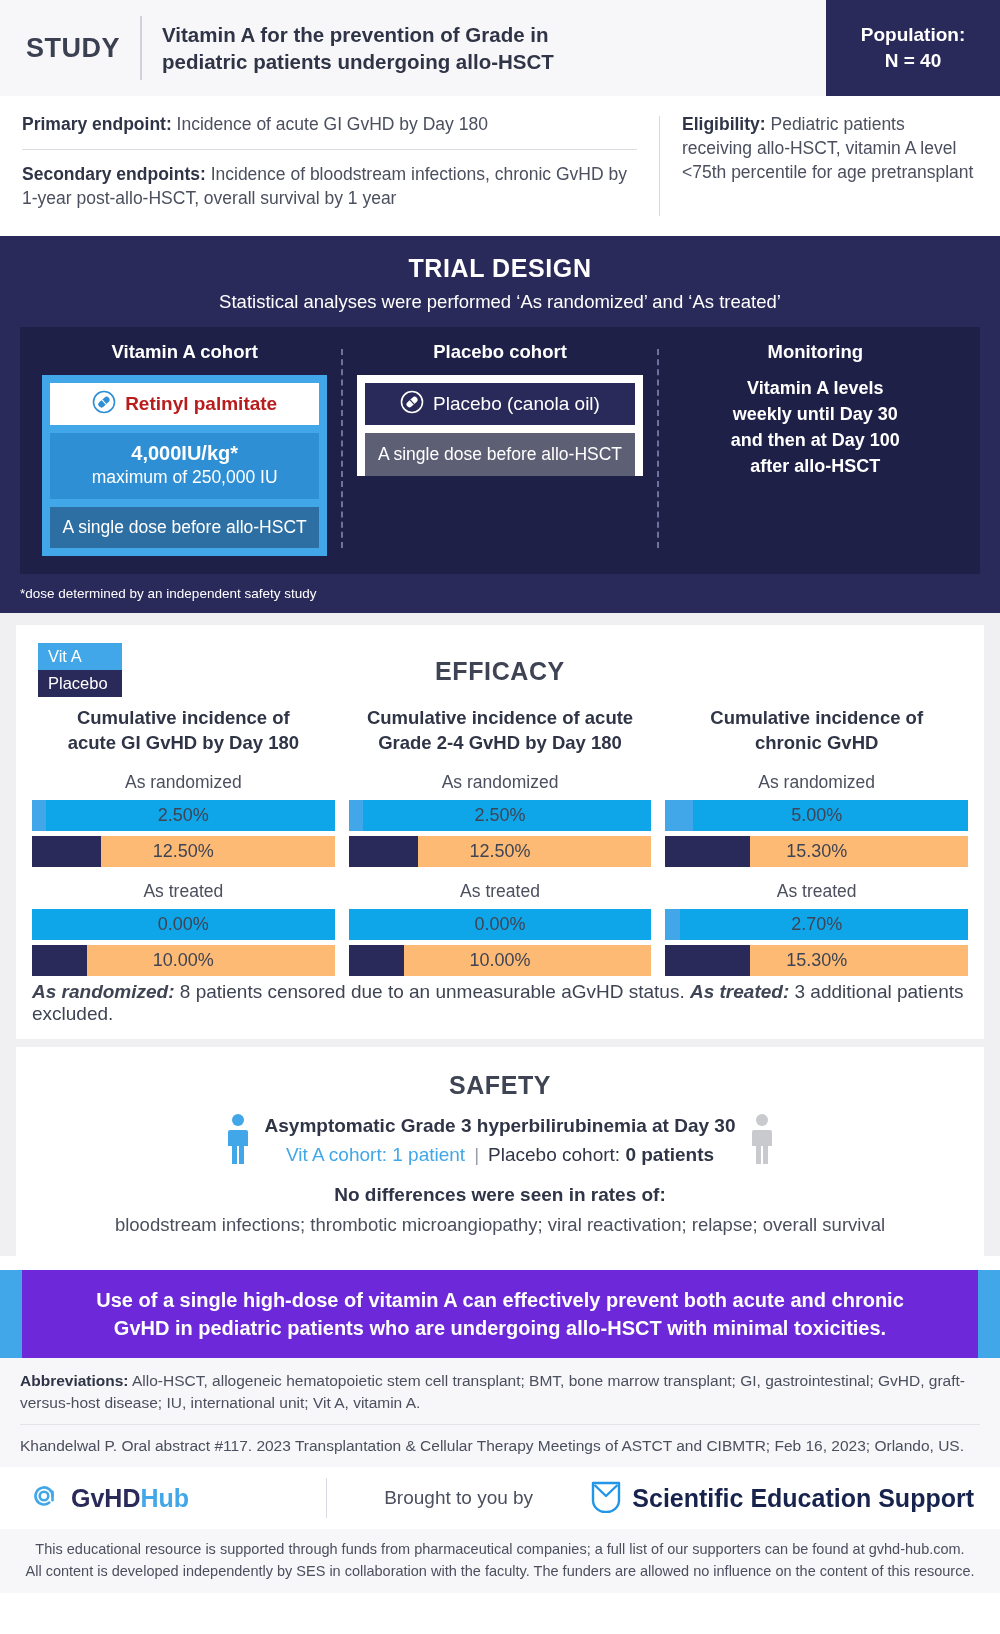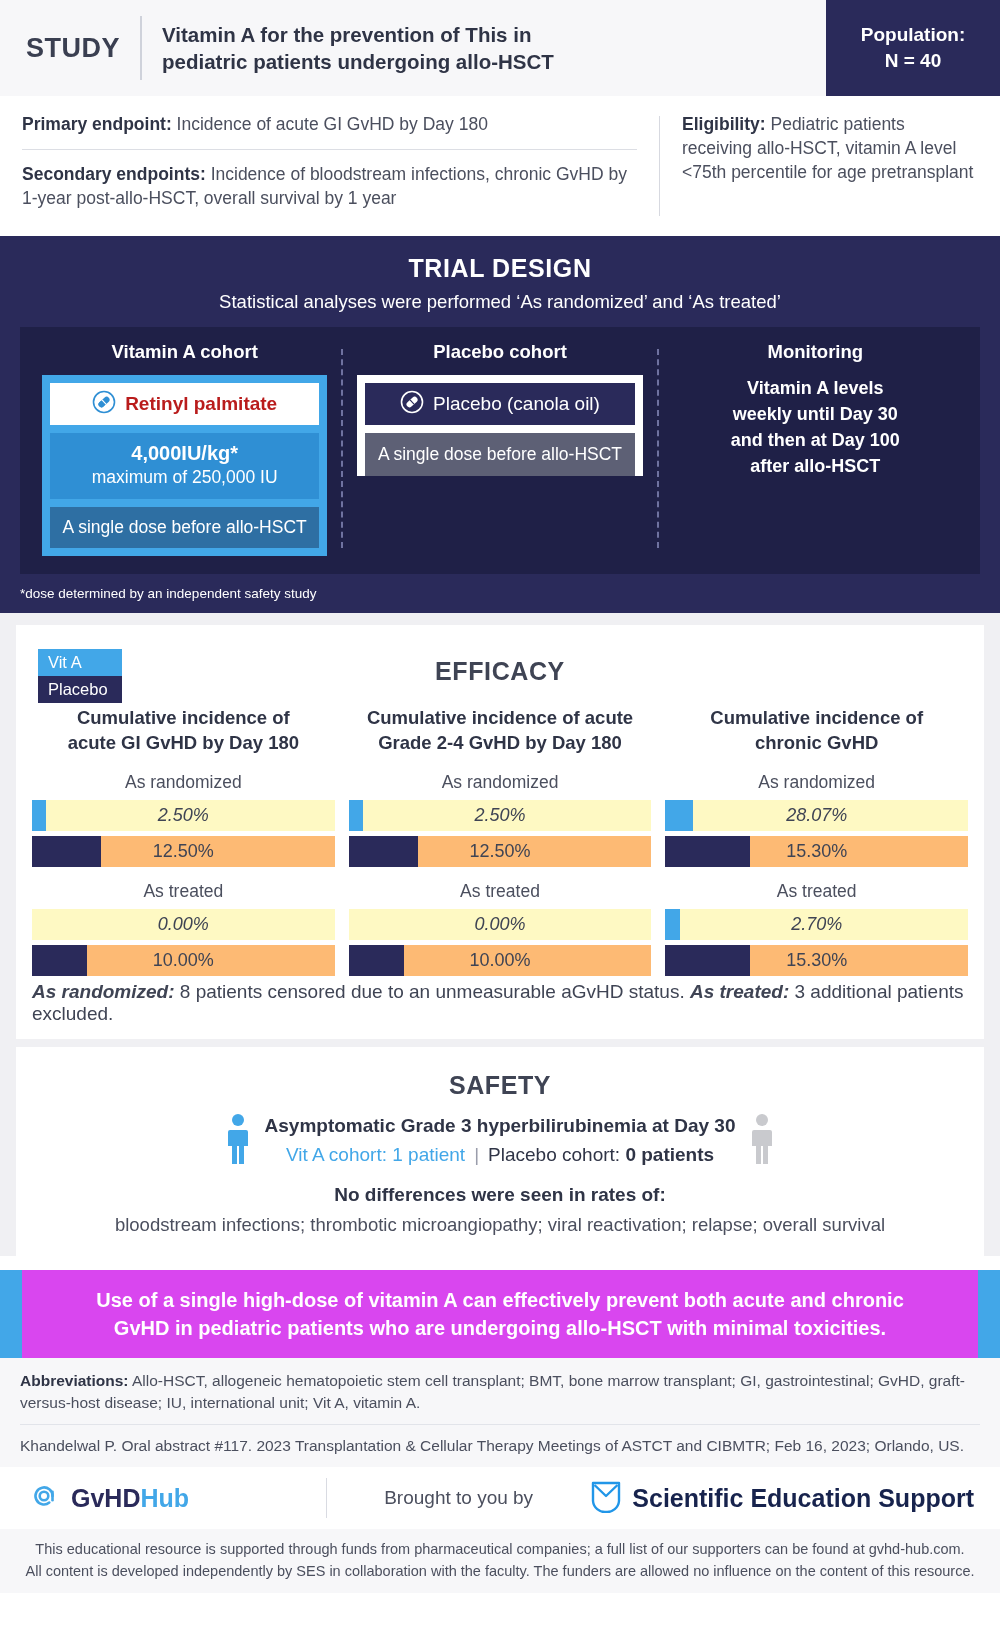--- a/index.html
+++ b/index.html
@@ -202,21 +202,21 @@
     margin: 14px 0 7px 0;
   }
   .bar {
     position: relative;
     height: 31px;
     margin-bottom: 5px;
     display: flex;
     align-items: center;
     justify-content: center;
   }
-  .bar.vita { background: #fef9c3; font-style: italic; }
+  .bar.vita { background: #0ea5e9; }
   .bar.pbo  { background: #fdba74; }
   .bar-fill {
     position: absolute;
     left: 0; top: 0; bottom: 0;
   }
   .bar.vita .bar-fill { background: #42a7e8; }
   .bar.pbo  .bar-fill { background: #2a2a5a; }
   .bar-val {
     position: relative;
     font-size: 18px;
@@ -269,21 +269,21 @@
 
   
   .conclusion-wrap {
     display: flex;
     margin-top: 14px;
     height: 88px;
   }
   .concl-strip { width: 22px; background: #42a7e8; }
   .concl-body {
     flex: 1;
-    background: #d946ef;
+    background: #6d28d9;
     color: #ffffff;
     display: flex;
     flex-direction: column;
     align-items: center;
     justify-content: center;
     text-align: left;
     font-size: 20px;
     font-weight: bold;
     line-height: 1.4;
     padding: 0 18px;
@@ -328,21 +328,21 @@
   }
 </style>
 </head>
 <body>
 
 <div class="header">
   <div class="header-left">
     <div class="study-label">STUDY</div>
     <div class="header-divider"></div>
     <div>
-      <div class="study-title">Vitamin A for the prevention of This in</div>
+      <div class="study-title">Vitamin A for the prevention of Grade in</div>
       <div class="study-title">pediatric patients undergoing allo-HSCT</div>
     </div>
   </div>
   <div class="population-box">
     <div>Population:</div>
     <div>N = 40</div>
   </div>
 </div>
 
 <div class="endpoints">
@@ -425,21 +425,21 @@
         <div>after allo-HSCT</div>
       </div>
     </div>
 
   </div>
 
   <div class="trial-foot">*dose determined by an independent safety study</div>
 </div>
 
 <div style="position:relative;background:#f0f0f3;padding-top:6px;">
-  <div class="legend" style="top:36px;">
+  <div class="legend" style="top:30px;">
     <div class="legend-vita">Vit A</div>
     <div class="legend-pbo">Placebo</div>
   </div>
 
   <div class="panel">
     <div class="efficacy-title">EFFICACY</div>
     <div class="cols" id="efficacy-cols">
         <div class="col">
           <div class="col-title">
             <div>Cumulative incidence of</div>
@@ -489,21 +489,21 @@
           </div>
         </div>
         <div class="col">
           <div class="col-title">
             <div>Cumulative incidence of</div>
             <div>chronic GvHD</div>
           </div>
           <div class="grp-label">As randomized</div>
           <div class="bar vita">
             <div class="bar-fill" style="width: 9.15033%;"></div>
-            <span class="bar-val">28.07%</span>
+            <span class="bar-val">5.00%</span>
           </div>
           <div class="bar pbo">
             <div class="bar-fill" style="width: 28%;"></div>
             <span class="bar-val">15.30%</span>
           </div>
           <div class="grp-label">As treated</div>
           <div class="bar vita">
             <div class="bar-fill" style="width: 4.94118%;"></div>
             <span class="bar-val">2.70%</span>
           </div>

